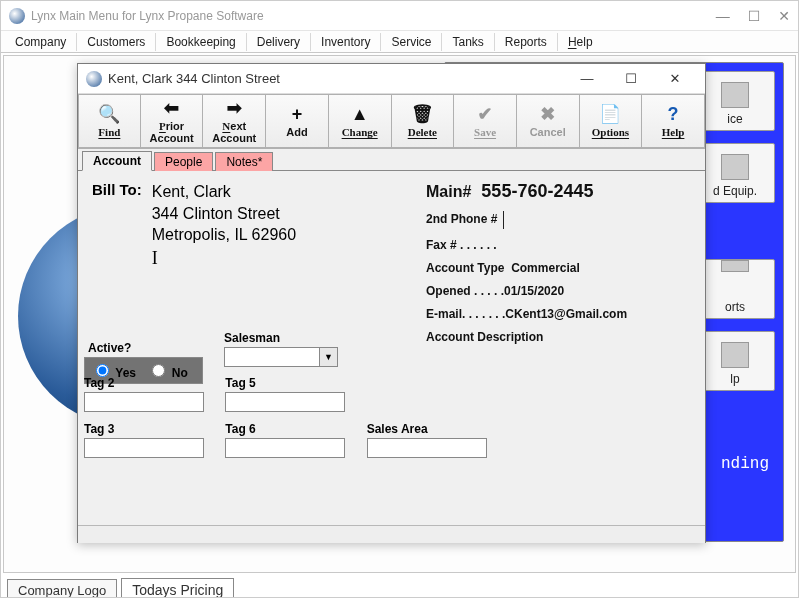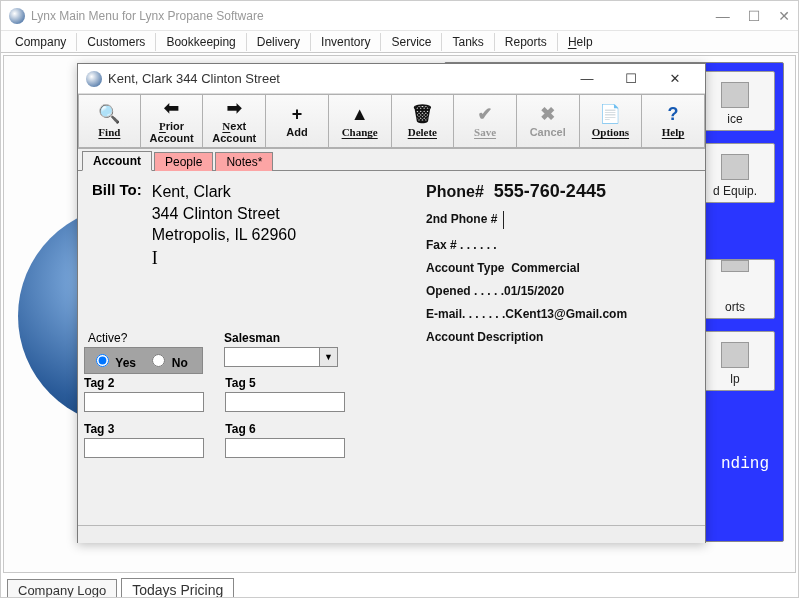--- a/index.html
+++ b/index.html
@@ -198,22 +198,22 @@
     left:348px; top:10px;
     font-size:12px;
     font-weight:bold;
     color:#111;
   }
   .right-col .row{margin-bottom:9px;}
   .phone-label{font-size:16px;}
   .phone-val{font-size:18px; font-weight:bold;}
 
   .active-box{position:absolute; left:6px; top:160px; font-size:12px;}
-  .active-box .grp-label{font-weight:normal; display:block; margin-bottom:2px; padding-left:4px;}
-  .active-box .radios{border:1px solid #888; padding:3px 6px; display:inline-block; background:#a3a3a3;}
+  .active-box .grp-label{font-weight:bold; display:block; margin-bottom:2px; padding-left:4px;margin-top:10px;}
+  .active-box .radios{border:1px solid #888; padding:3px 6px; display:inline-block; background:#737373;}
   .active-box label{margin-right:8px;}
 
   .salesman-box{position:absolute; left:146px; top:160px; font-size:12px;}
   .salesman-box .grp-label{font-weight:bold; display:block; margin-bottom:2px;}
   .combo{display:flex;}
   .combo input{width:96px; height:20px; border:1px solid #888; background:#fff; font-size:12px; padding:0 3px;}
   .combo .cbtn{width:18px;height:20px;border:1px solid #888;border-left:none;background:#e8e8e8;display:flex;align-items:center;justify-content:center;font-size:9px;}
 
   .tag-grid{position:absolute; left:6px; top:205px;}
   .tag{display:inline-block; vertical-align:top; margin-right:18px; margin-bottom:10px; font-size:12px;}
@@ -346,21 +346,21 @@
       <div class="billto-label">Bill To:</div>
       <div class="addr">
         <div>Kent, Clark</div>
         <div>344 Clinton Street</div>
         <div>Metropolis, IL 62960</div>
         <div style="height:22px;"><span style="font-family:serif;font-size:18px;">I</span></div>
       </div>
     </div>
 
     <div class="right-col">
-      <div class="row"><span class="phone-label">Phone#</span>&nbsp;&nbsp;&nbsp;<span class="phone-val">555-760-2445</span></div>
+      <div class="row"><span class="phone-label">Main#</span>&nbsp;&nbsp;&nbsp;<span class="phone-val">555-760-2445</span></div>
       <div class="row"><span>2nd Phone #</span>&nbsp;<span class="cursor"></span></div>
       <div class="row"><span>Fax # . . . . . .</span></div>
       <div class="row"><span>Account Type</span>&nbsp;&nbsp;<span>Commercial</span></div>
       <div class="row"><span>Opened . . . . .</span><span>01/15/2020</span></div>
       <div class="row"><span>E-mail. . . . . . .</span><span>CKent13@Gmail.com</span></div>
       <div class="row"><span>Account Description</span></div>
     </div>
 
     <div class="active-box">
       <span class="grp-label">Active?</span>
@@ -379,18 +379,19 @@
     </div>
 
     <div class="tag-grid">
       <div class="row2">
         <span class="tag"><span class="tl">Tag 2</span><input type="text" style=""></span>
         <span class="tag"><span class="tl">Tag 5</span><input type="text" style=""></span>
       </div>
       <div class="row2">
         <span class="tag"><span class="tl">Tag 3</span><input type="text" style=""></span>
         <span class="tag"><span class="tl">Tag 6</span><input type="text" style=""></span>
+        <span class="tag"><span class="tl">Sales Area</span><input type="text" style=""></span>
       </div>
     </div>
   </div>
 
   <div class="dlg-statusbar"></div>
 </div>
 
 </body></html>

